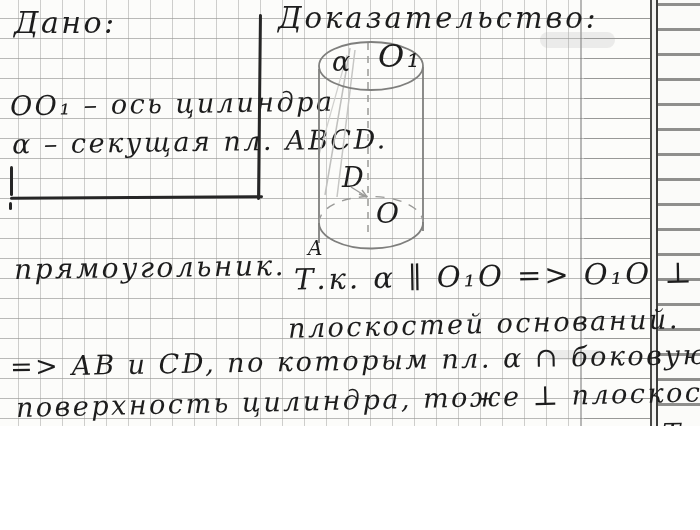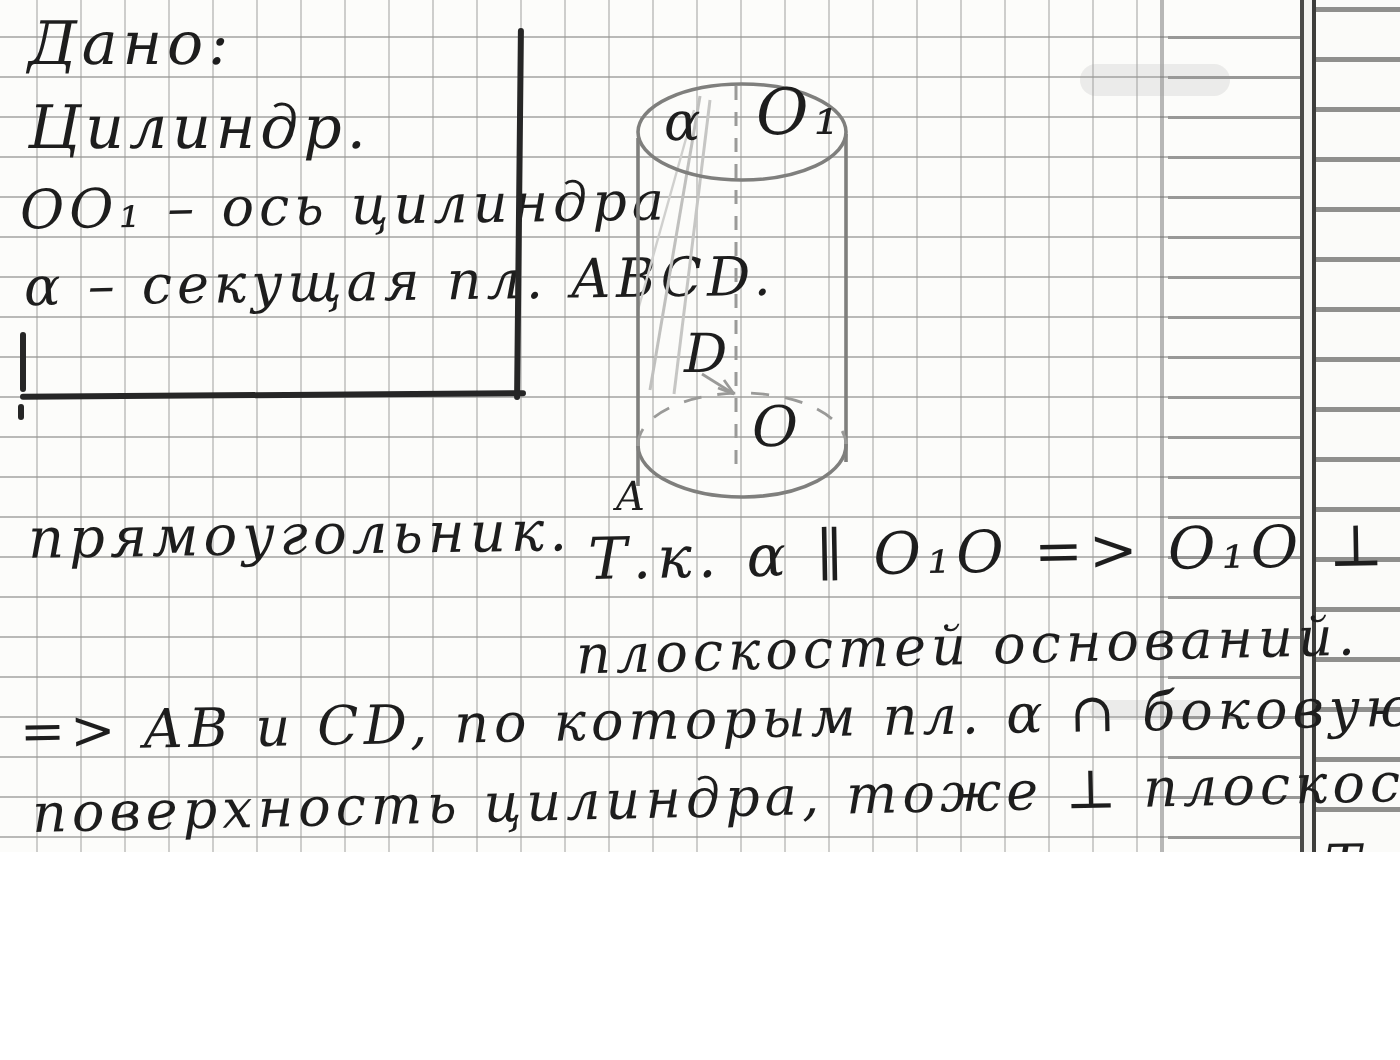--- a/index.html
+++ b/index.html
@@ -69,31 +69,31 @@
 
   <div class="grid-main"></div>
   <div class="heavy-vline"></div>
   <div class="gutter"></div>
   <div class="page-edge"></div>
   <div class="next-page"></div>
   <div class="smudge" style="left:540px;top:32px;width:75px;height:16px;"></div>
   <div class="smudge" style="left:545px;top:350px;width:60px;height:10px;"></div>
 
   <div class="hw" style="left:14px;top:8px;font-size:30px;">Дано:</div>
-  <div class="hw" style="left:14px;top:50px;font-size:30px;">Цилиндр.</div>
   <div class="hw" style="left:10px;top:90px;font-size:27px;transform:rotate(-0.8deg);">ОО₁ – ось цилиндра</div>
   <div class="hw" style="left:12px;top:128px;font-size:27px;transform:rotate(-0.8deg);">α – секущая пл. АВСD.</div>
 
   <div class="vdiv"></div>
   <div class="hdiv"></div>
   <div class="tickmark"></div>
   <div class="tickdot"></div>
 
   <div class="hw" style="left:14px;top:254px;font-size:28px;transform:rotate(-0.8deg);">прямоугольник.</div>
 
+  <div class="hw" style="left:278px;top:4px;font-size:29px;letter-spacing:3px;">Доказательство:</div>
 
   <svg class="figure" viewBox="0 0 160 232">
 
     <line x1="55" y1="13" x2="30" y2="160" stroke="#c0c0be" stroke-width="1.5"></line>
     <line x1="60" y1="15" x2="42" y2="162" stroke="#c6c6c4" stroke-width="1.5"></line>
     <line x1="52" y1="20" x2="24" y2="120" stroke="#d0d0ce" stroke-width="1.2"></line>
 
     <line x1="73" y1="8" x2="73" y2="198" stroke="#9a9a98" stroke-width="1.5" stroke-dasharray="7 6"></line>
 
     <ellipse cx="76" cy="31" rx="52" ry="24" fill="none" stroke="#7f7f7d" stroke-width="1.8"></ellipse>

